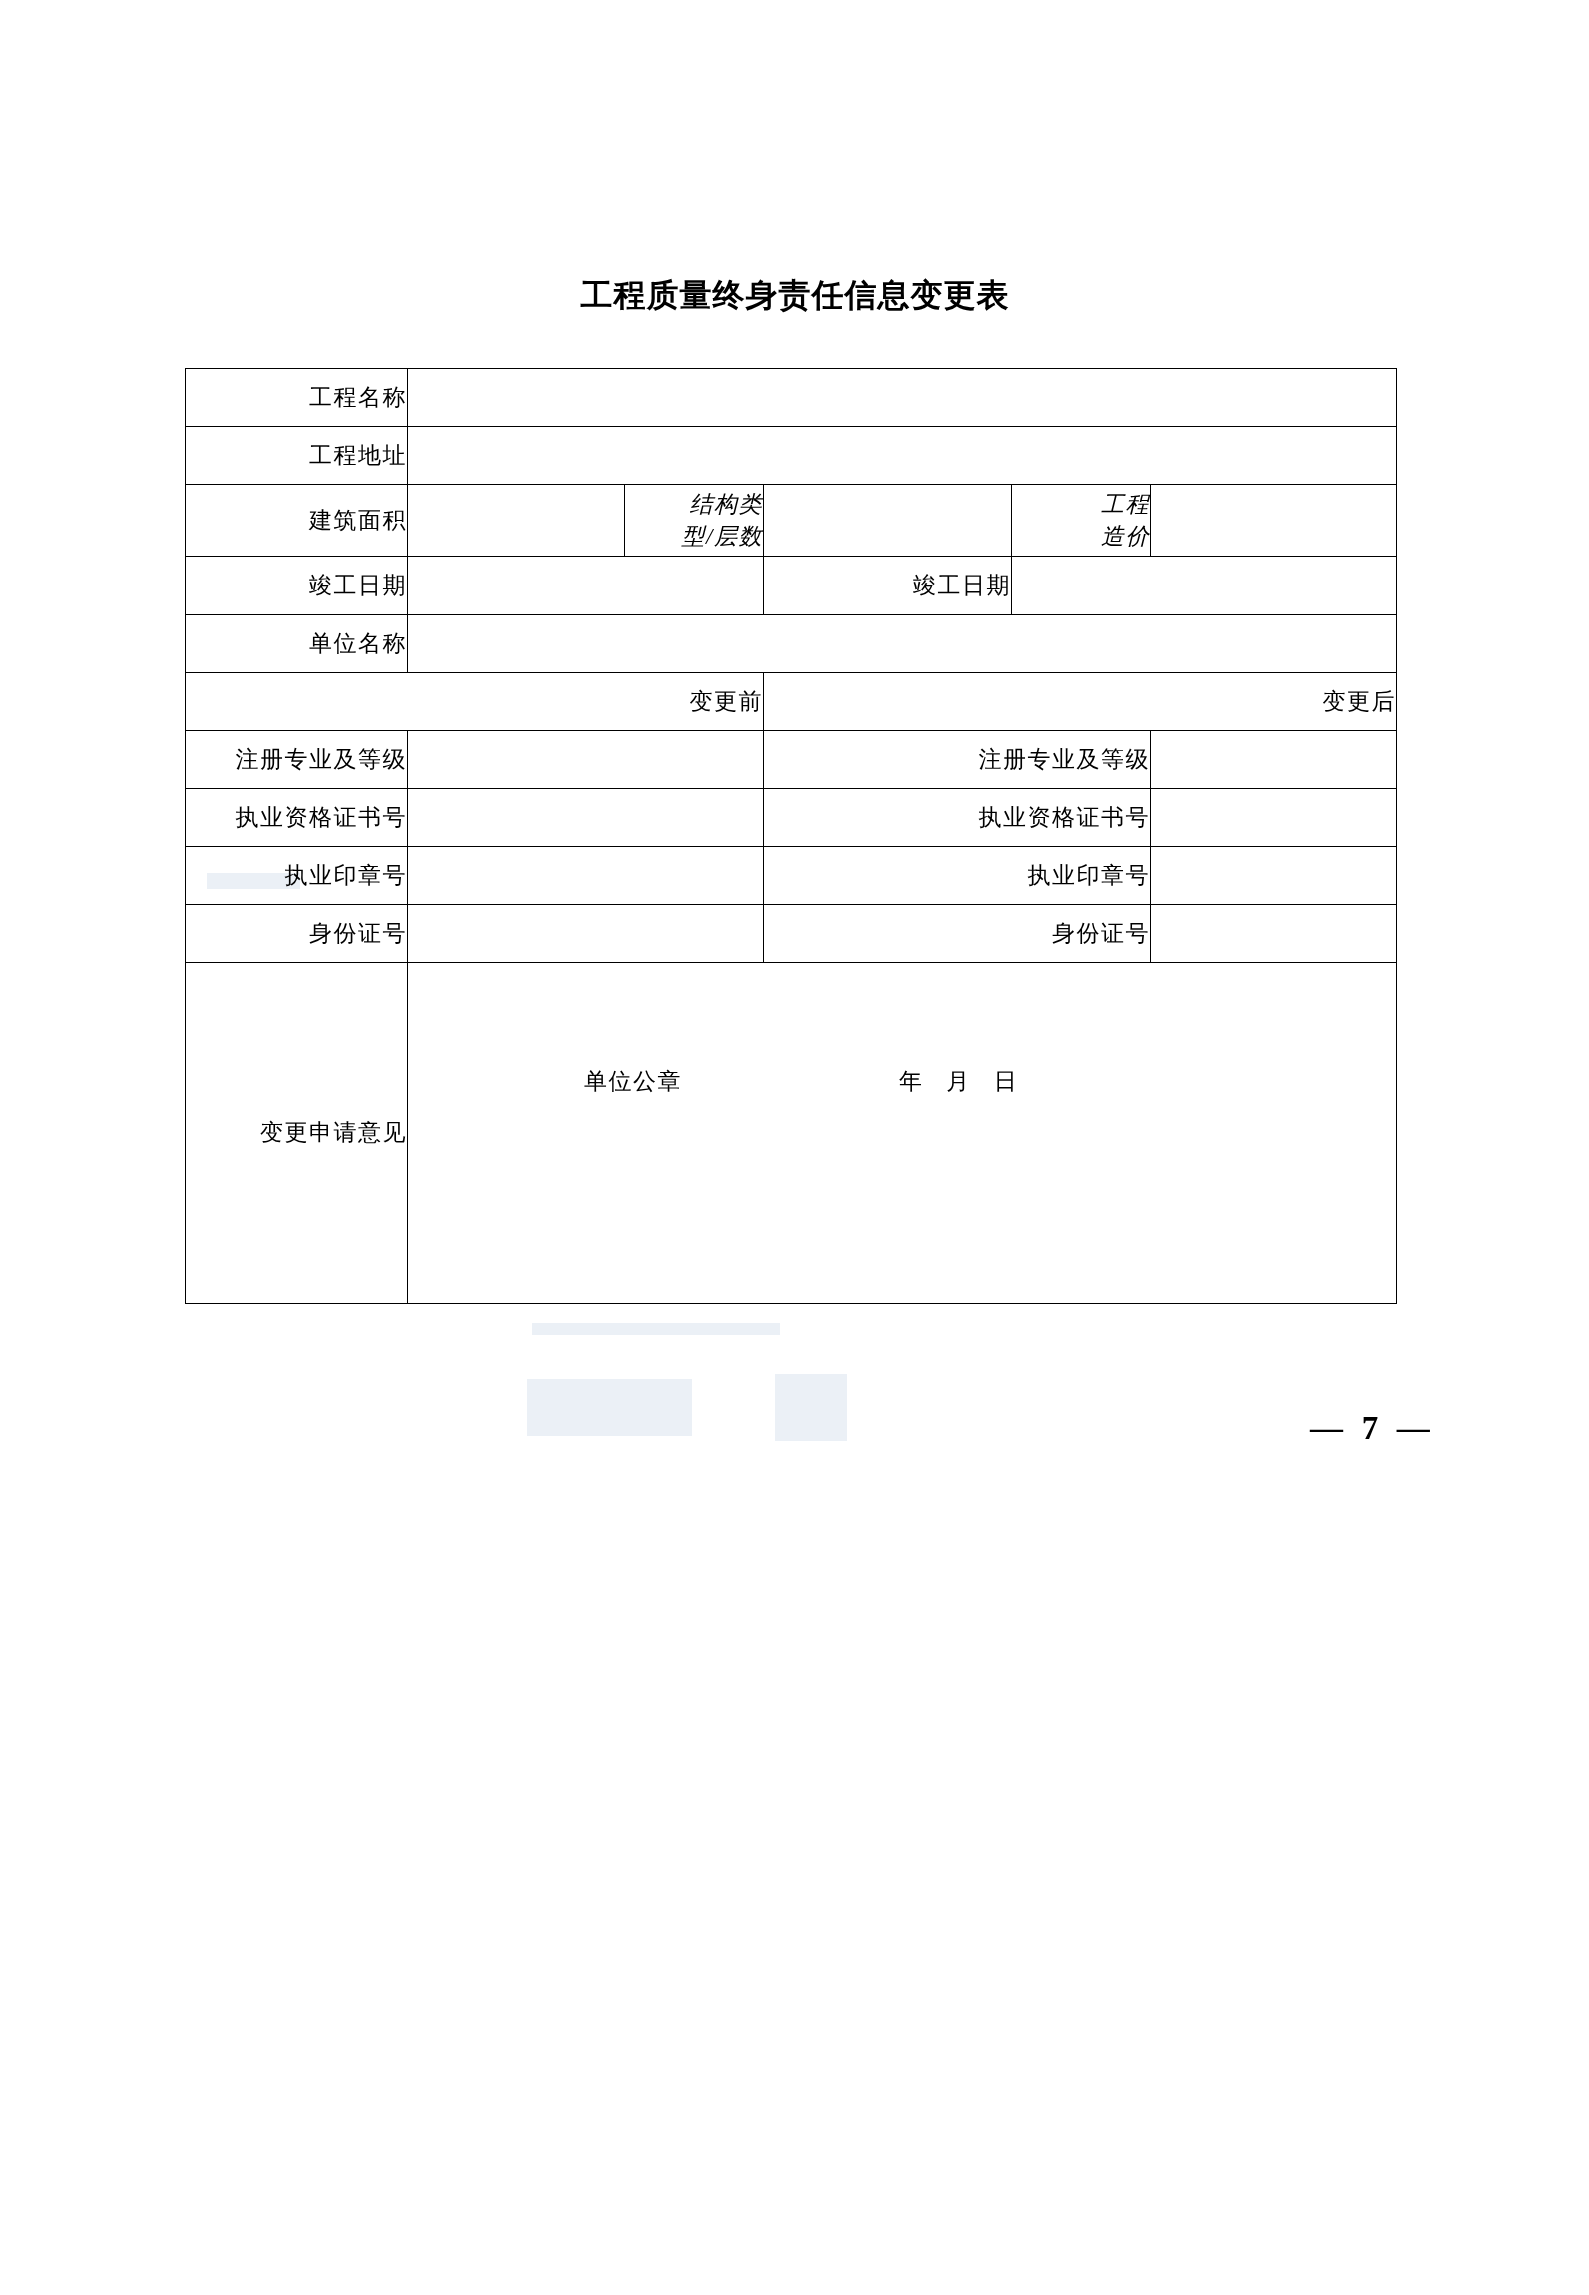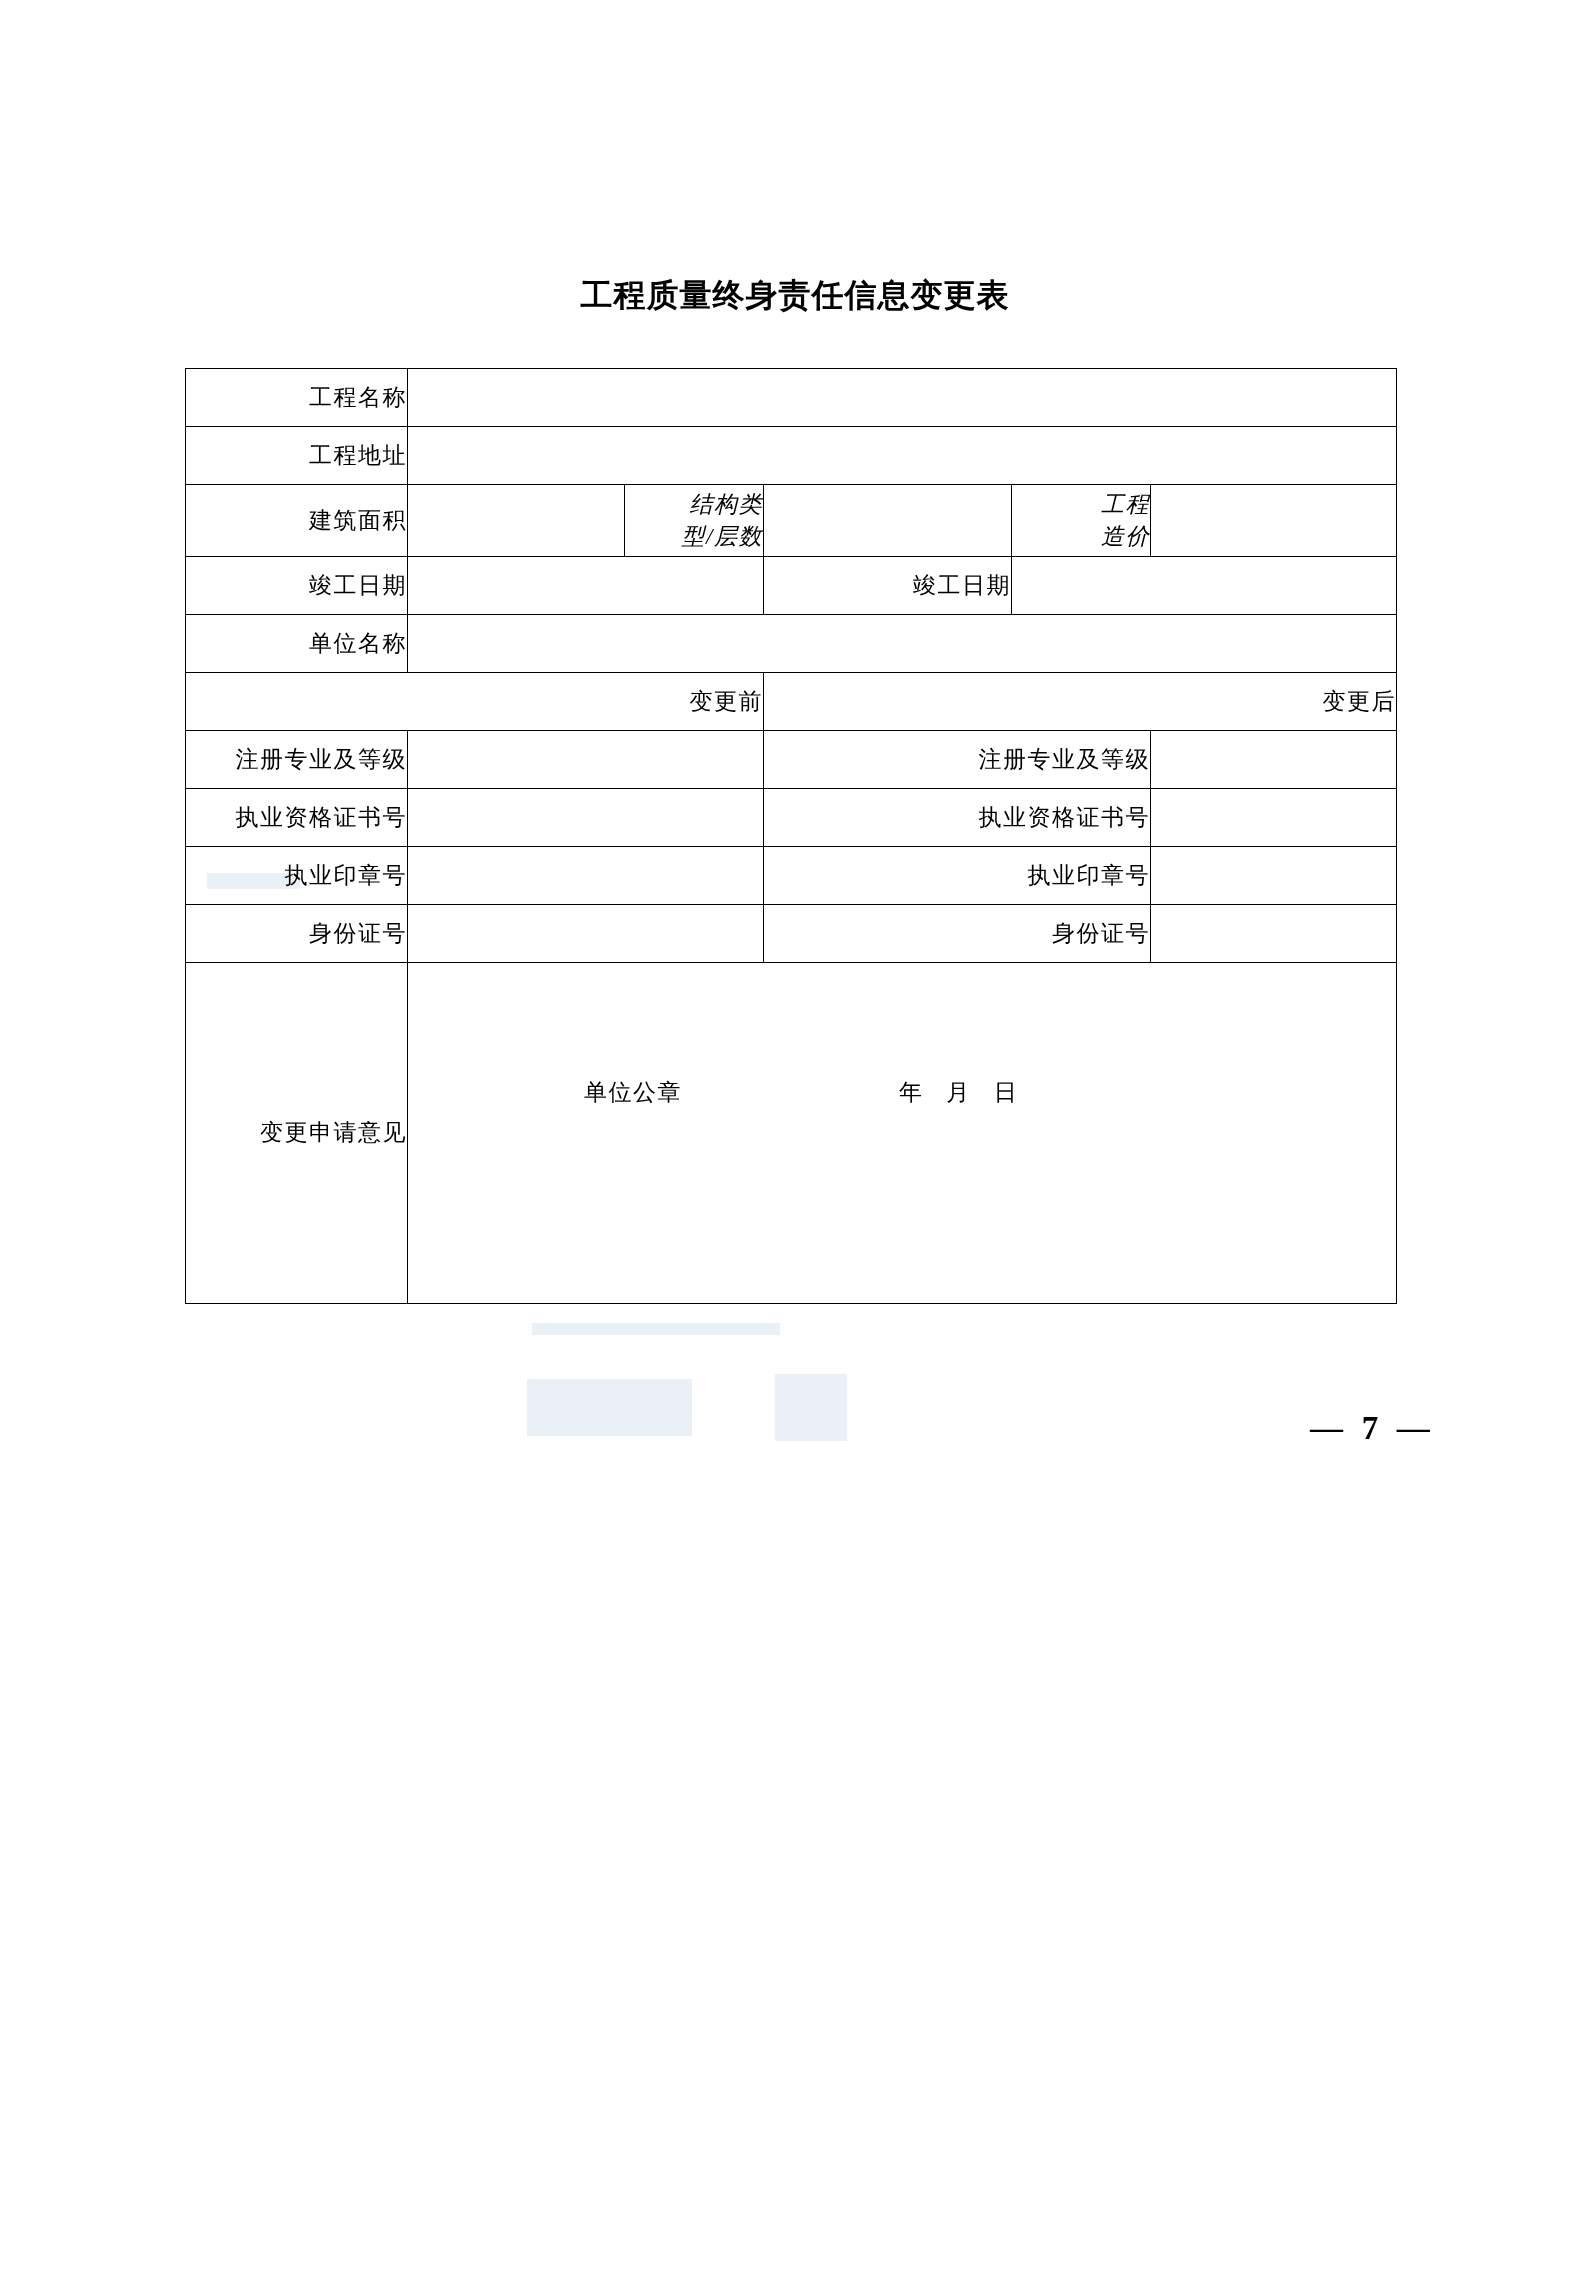--- a/index.html
+++ b/index.html
@@ -74,21 +74,21 @@
     position: relative;
     vertical-align: bottom;
   }
   .opinion-inner {
     position: relative;
     height: 100%;
     width: 100%;
   }
   .sign-line {
     position: absolute;
-    bottom: 25px;
+    bottom: 36px;
     left: 0;
     width: 100%;
     display: flex;
     justify-content: flex-start;
     padding-left: 176px;
     box-sizing: border-box;
     font-size: 23px;
     letter-spacing: 1.5px;
     font-family: Liberation Serif, serif;
   }

